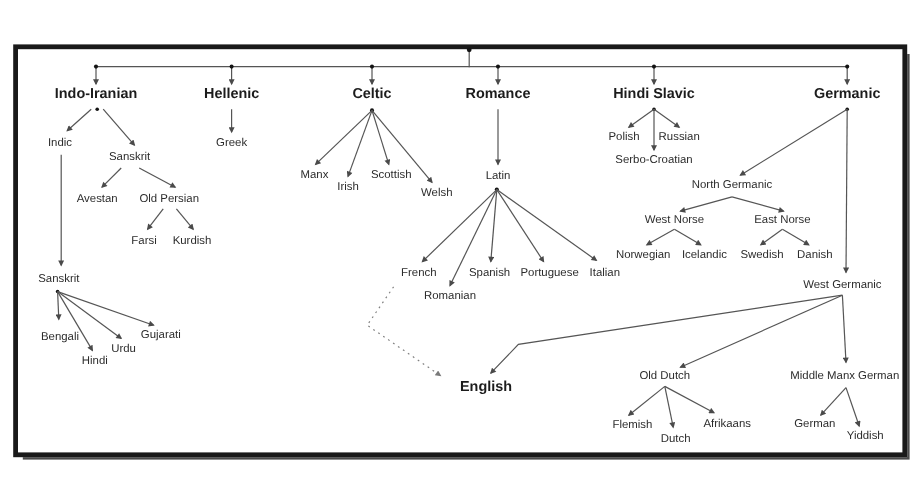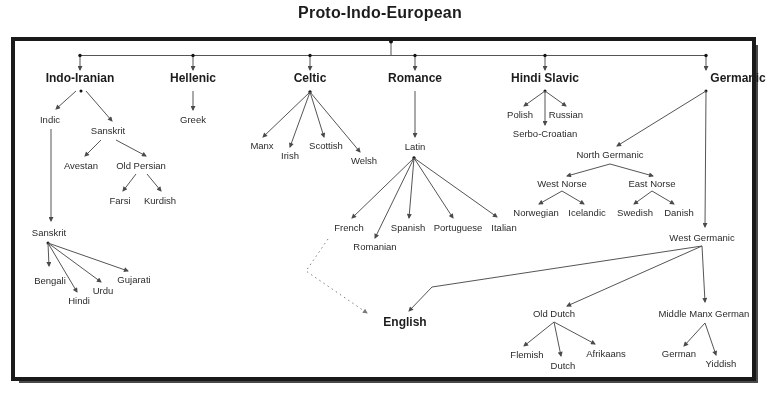--- a/index.html
+++ b/index.html
@@ -24,21 +24,20 @@
   .node.bold{font-weight:bold;font-size:12px;color:#1c1c1c;}
   .edge{stroke:#555555;stroke-width:1;fill:none;}
   .edge.dotted{stroke:#808080;stroke-dasharray:1.5 3.5;}
   .junction{fill:#141414;stroke:none;}
 </style>
 </head>
 <body>
 
 <div id="stage">
 
-  <div id="diagram-title">Proto-Indo-European</div>
 
   <div id="tree-box"></div>
 
   <svg id="edge-layer" width="768" height="402" viewBox="0 0 768 402" xmlns="http://www.w3.org/2000/svg">
     <defs>
       <marker id="arr" viewBox="0 0 10 10" refX="8" refY="5" markerWidth="6.5" markerHeight="5" orient="auto">
         <path d="M0,0 L10,5 L0,10 z" fill="#4a4a4a"></path>
       </marker>
       <marker id="arr-gray" viewBox="0 0 10 10" refX="8" refY="5" markerWidth="6.5" markerHeight="5" orient="auto">
         <path d="M0,0 L10,5 L0,10 z" fill="#7a7a7a"></path>
@@ -118,21 +117,21 @@
     <path class="edge" d="M705,323 L716,355" marker-end="url(#arr)"></path>
 
     <path class="edge dotted" d="M328,239 L306,271 L367,313" marker-end="url(#arr-gray)"></path>
   </svg>
 
   <div class="node bold" style="left:80px;top:73px">Indo-Iranian</div>
   <div class="node bold" style="left:193px;top:73px">Hellenic</div>
   <div class="node bold" style="left:310px;top:73px">Celtic</div>
   <div class="node bold" style="left:415px;top:73px">Romance</div>
   <div class="node bold" style="left:545px;top:73px">Hindi Slavic</div>
-  <div class="node bold" style="left:738px;top:73px">Germanic</div>
+  <div class="node bold" style="left:706px;top:73px">Germanic</div>
 
   <div class="node" style="left:50px;top:115px">Indic</div>
   <div class="node" style="left:108px;top:126px">Sanskrit</div>
   <div class="node" style="left:81px;top:161px">Avestan</div>
   <div class="node" style="left:141px;top:161px">Old Persian</div>
   <div class="node" style="left:120px;top:196px">Farsi</div>
   <div class="node" style="left:160px;top:196px">Kurdish</div>
   <div class="node" style="left:49px;top:228px">Sanskrit</div>
   <div class="node" style="left:50px;top:276px">Bengali</div>
   <div class="node" style="left:79px;top:296px">Hindi</div>

